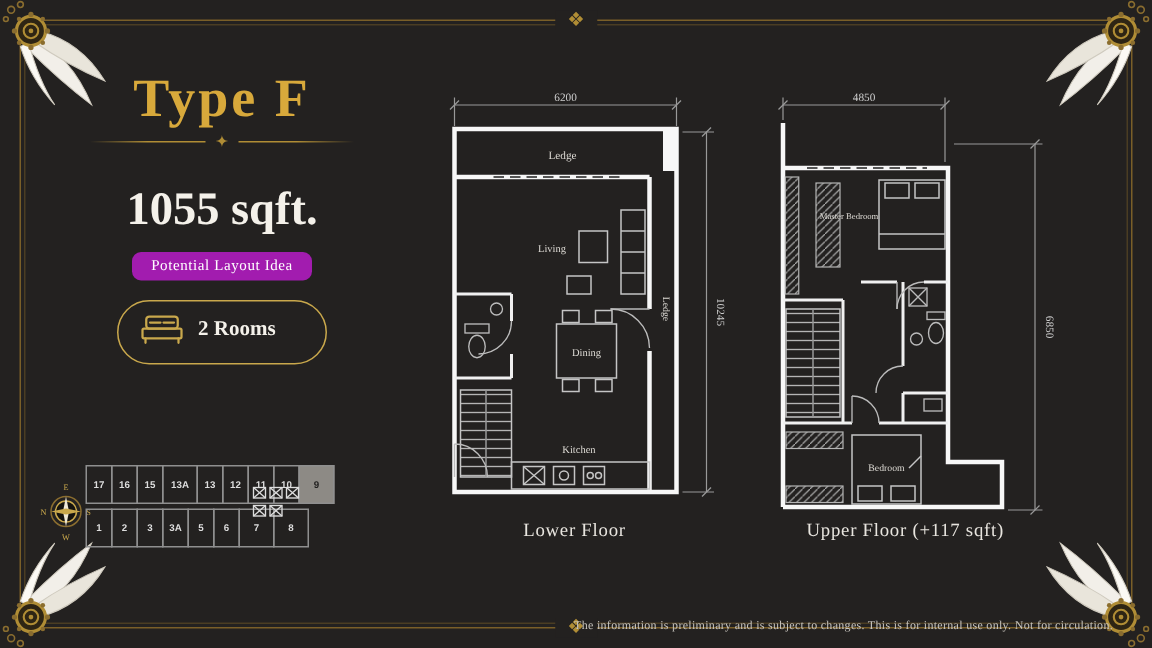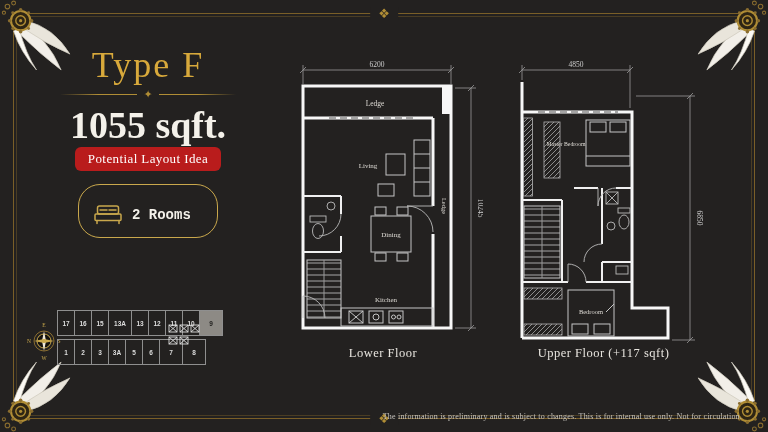--- a/index.html
+++ b/index.html
@@ -19,34 +19,34 @@
   .frame-orn.top{top:7px;}
   .frame-orn.bottom{bottom:7px;}
   .corner{position:absolute;width:88px;height:88px;}
   .corner.tl{top:-4px;left:-4px;}
   .corner.tr{top:-4px;right:-4px;transform:scaleX(-1);}
   .corner.bl{bottom:-4px;left:-4px;transform:scaleY(-1);}
   .corner.br{bottom:-4px;right:-4px;transform:scale(-1,-1);}
   
   .left-panel{position:absolute;left:40px;top:46px;width:216px;text-align:center;}
   .type-title{
-    color:#d8a93b;font-size:36px;font-weight:400;letter-spacing:2px;margin:0;line-height:1.1;
+    color:#d8a93b;font-size:36px;font-weight:700;letter-spacing:2px;margin:0;line-height:1.1;
   }
   .divider{display:flex;align-items:center;gap:6px;width:176px;margin:2px auto 0;}
   .divider .line{flex:1;height:1px;background:linear-gradient(90deg,transparent,#b08d35,#b08d35);}
   .divider .line.r{background:linear-gradient(90deg,#b08d35,#b08d35,transparent);}
   .divider .glyph{color:#b08d35;font-size:11px;font-family:"DejaVu Sans", sans-serif;}
-  .sqft{color:#f4f1ea;font-size:38px;font-weight:700;margin-top:2px;}
+  .sqft{color:#f4f1ea;font-size:31px;font-weight:700;margin-top:20px;}
   .badge{
-    display:inline-block;background:#b91c1c;color:#fff;
-    font-size:13px;padding:4px 13px;border-radius:6px;letter-spacing:.4px;
+    display:inline-block;margin-top:11px;background:#a21caf;color:#fff;
+    font-size:10px;padding:4px 13px;border-radius:6px;letter-spacing:.4px;
   }
   .feature-box{
     width:124px;margin:13px auto 0;border:1.6px solid #c9a84c;border-radius:22px;
-    padding:19px 0 11px 14px;display:flex;flex-direction:column;gap:9px;text-align:right;font-family:Liberation Mono, monospace;
+    padding:8px 0 11px 14px;display:flex;flex-direction:column;gap:9px;text-align:right;
   }
   .feature-row{display:flex;align-items:center;gap:9px;}
   .feature-row svg{flex:0 0 auto;}
   .feature-label{color:#f4f1ea;font-size:14px;font-weight:700;white-space:nowrap;}
   
   .site-plan{position:absolute;left:58px;top:310px;width:170px;}
   .unit-row{display:flex;}
   .unit-row.bottom{margin-top:3px;}
   .unit-cell{
     width:16px;height:24px;border:1px solid #8f8f8f;margin-left:-1px;

